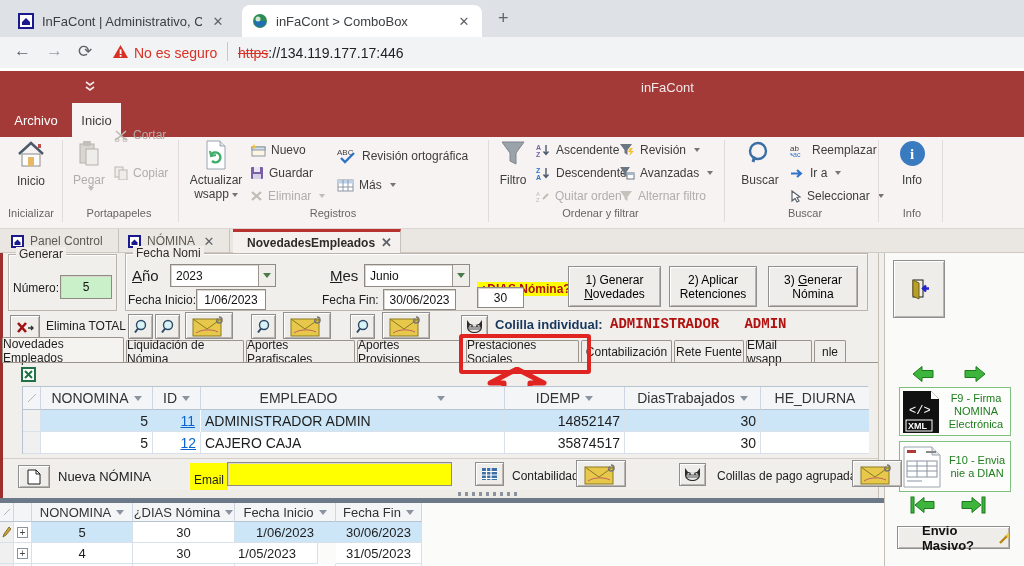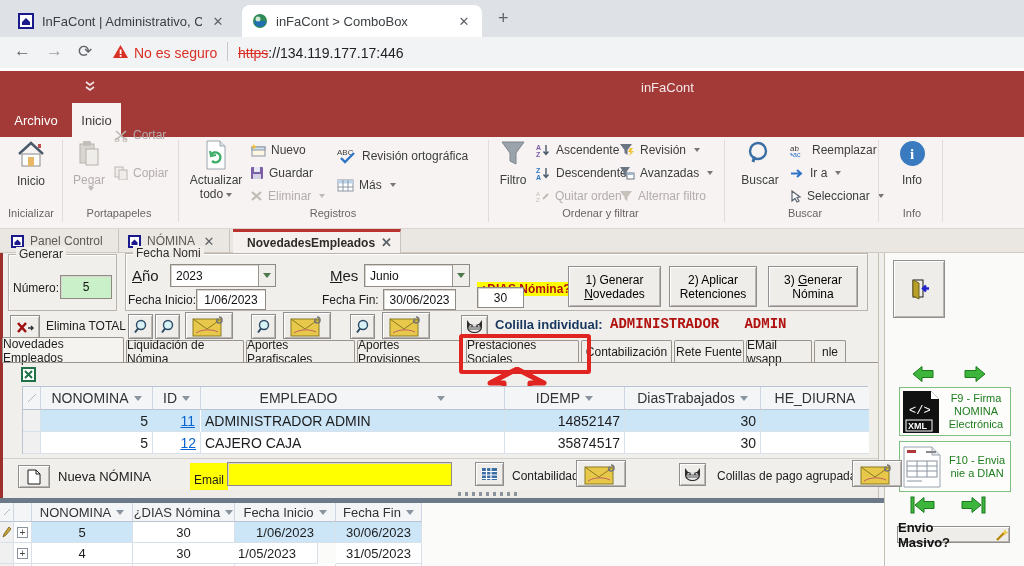--- a/index.html
+++ b/index.html
@@ -171,21 +171,21 @@
   <div class="abs rsep" style="left:178px;"></div>
 
   <div class="abs bigbtn" style="left:188px;top:140px;width:56px;">
     <svg width="26" height="30">
         <path d="M4 1 H17 L22 6 V29 H4 Z" fill="#fff" stroke="#9aa4ae"></path>
         <path d="M17 1 L17 6 L22 6" fill="#dfe4e8" stroke="#9aa4ae"></path>
         <path d="M8 15 a5 5 0 1 1 1 6" fill="none" stroke="#3fae6a" stroke-width="2.4"></path>
         <path d="M7 11 L8 16 L13 15" fill="none" stroke="#3fae6a" stroke-width="2"></path>
       </svg>
     <span style="margin-top:3px;">Actualizar</span>
-    <span><span>todo</span><span class="caret"></span></span>
+    <span><span>wsapp</span><span class="caret"></span></span>
   </div>
   <div class="abs smallbtn" style="left:250px;top:143px;">
     <svg width="16" height="14">
         <rect x="2" y="4" width="13" height="9" fill="#fdf6e3" stroke="#8c97a3"></rect>
         <rect x="2" y="4" width="13" height="3" fill="#cfe0f0" stroke="#8c97a3"></rect>
         <path d="M4 1 L5 3 L7 3.5 L5 4.5 L4 6.5 L3 4.5 L1 3.5 L3 3 Z" fill="#f2c230"></path>
       </svg>
     <span>Nuevo</span>
   </div>
   <div class="abs smallbtn" style="left:250px;top:166px;">
@@ -437,21 +437,21 @@
 
     <svg class="abs" style="left:909px;top:243px;" width="26" height="18">
         <rect x="2" y="1" width="3" height="16" fill="#3db53d" stroke="#1d7a1d"></rect>
         <path d="M25 5.5 H15 V1.5 L6 9 L15 16.5 V12.5 H25 Z" fill="#3db53d" stroke="#1d7a1d"></path>
       </svg>
     <svg class="abs" style="left:961px;top:243px;" width="26" height="18">
         <path d="M1 5.5 H11 V1.5 L20 9 L11 16.5 V12.5 H1 Z" fill="#3db53d" stroke="#1d7a1d"></path>
         <rect x="21" y="1" width="3" height="16" fill="#3db53d" stroke="#1d7a1d"></rect>
       </svg>
 
-    <div class="abs b3" style="left:897px;top:273px;width:113px;height:17px;gap:6px;">
+    <div class="abs b3" style="left:897px;top:273px;width:113px;height:23px;gap:6px;padding-left:24px;">
       <span style="font-weight:bold;font-size:13px;color:#111;">Envio Masivo?</span>
       <svg width="14" height="14">
           <path d="M2 12 L9 5" stroke="#b8860b" stroke-width="2.4"></path>
           <path d="M10 1 L11 3.5 L13.5 4.5 L11 5.5 L10 8 L9 5.5 L6.5 4.5 L9 3.5 Z" fill="#e8c84a"></path>
         </svg>
     </div>
 
     <div class="abs b3" style="left:10px;top:62px;width:30px;height:24px;">
       <svg width="18" height="13">
           <path d="M2 2 L10 11 M10 2 L2 11" stroke="#a01010" stroke-width="2.6"></path>

